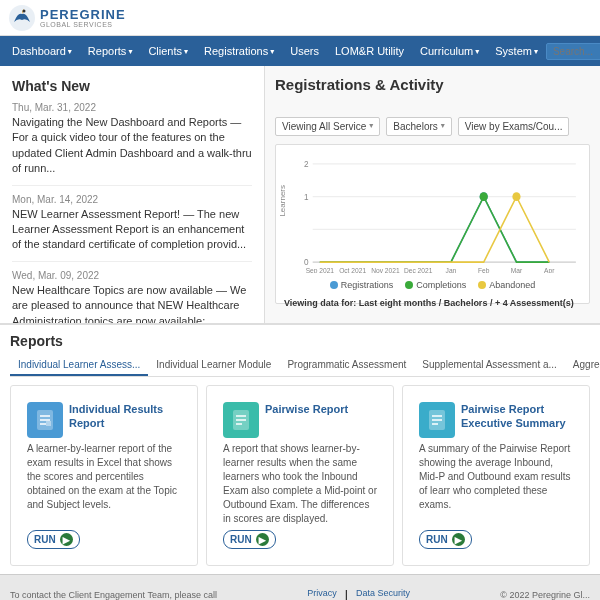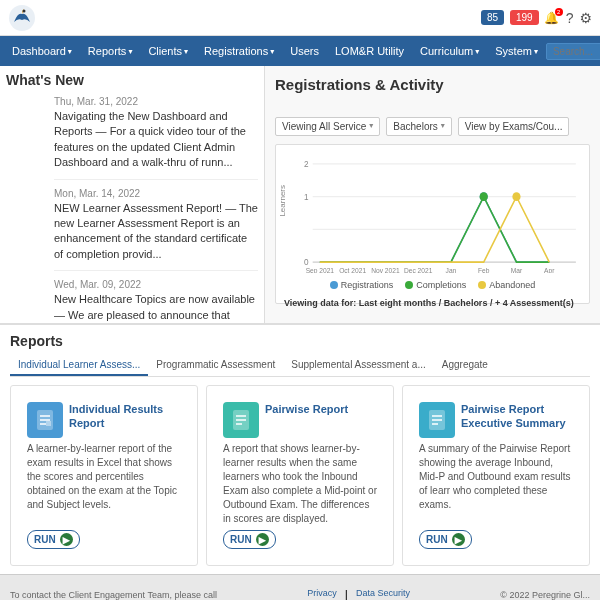--- a/index.html
+++ b/index.html
@@ -75,27 +75,27 @@
       width: 60px;
     }
 
     
     .main { display: flex; flex-direction: column; height: calc(600px - 36px - 30px - 26px); }
     .content-area { display: flex; flex: 1; overflow: hidden; }
 
     
     .whats-new {
       width: 265px; background: #fff; border-right: 1px solid #ddd;
-      padding: 6px; overflow: hidden;
+      padding: 12px; overflow: hidden;
     }
     .section-title {
       font-size: 14px; font-weight: bold; color: #333; margin-bottom: 8px;
     }
     .news-item {
-      border-bottom: 1px solid #eee; padding-bottom: 8px; margin-bottom: 8px; margin-left: 48px;
+      border-bottom: 1px solid #eee; padding-bottom: 8px; margin-bottom: 8px;
     }
     .news-date { color: #888; font-size: 10px; margin-bottom: 2px; }
     .news-text { font-size: 11px; color: #333; line-height: 1.4; }
 
     
     .registrations {
       flex: 1; background: #f8f8f8; padding: 10px; overflow: hidden;
     }
     .reg-title {
       font-size: 15px; font-weight: bold; color: #333; margin-bottom: 24px;
@@ -203,30 +203,24 @@
 
 <div class="top-bar">
   <div class="logo-area">
 
     <svg class="logo-eagle" viewBox="0 0 28 28">
       <ellipse cx="14" cy="14" rx="13" ry="13" fill="#2a6099" opacity="0.1"></ellipse>
       <path d="M6 18 Q10 8 14 10 Q18 8 22 18 Q18 14 14 16 Q10 14 6 18Z" fill="#2a6099"></path>
       <path d="M14 10 Q14 6 16 5 Q15 8 14 10Z" fill="#e8a020"></path>
       <circle cx="16" cy="7" r="1.5" fill="#333"></circle>
     </svg>
-  </div>
-  <div class="top-icons">
-    <button class="badge-btn">85</button>
-    <button class="badge-btn badge-red">199</button>
-    <div class="notif-icon">
-      <span>🔔</span>
-      <div class="notif-dot">2</div>
+    <div class="logo-text">
+      <span class="brand">PEREGRINE</span>
+      <span class="sub">GLOBAL SERVICES</span>
     </div>
-    <button class="icon-btn">?</button>
-    <button class="icon-btn">⚙</button>
   </div>
 </div>
 
 <div class="nav-bar">
   <div class="nav-item">
     <span>Dashboard</span>
     <span class="arrow">▾</span>
   </div>
   <div class="nav-item">
     <span>Reports</span>
@@ -346,20 +340,21 @@
           <span style="font-weight:bold;color:#333;">Last eight months / Bachelors / + 4 Assessment(s)</span>
         </div>
       </div>
     </div>
   </div>
 
   <div class="reports-section">
     <div class="reports-title">Reports</div>
     <div class="reports-tabs">
       <div class="report-tab active">Individual Learner Assess...</div>
+      <div class="report-tab">Individual Learner Module</div>
       <div class="report-tab">Programmatic Assessment</div>
       <div class="report-tab">Supplemental Assessment a...</div>
       <div class="report-tab">Aggregate</div>
     </div>
     <div class="report-cards">
 
       <div class="report-card">
         <div class="card-header">
           <div class="card-icon card-icon-blue">
             <svg width="24" height="24" viewBox="0 0 24 24">

